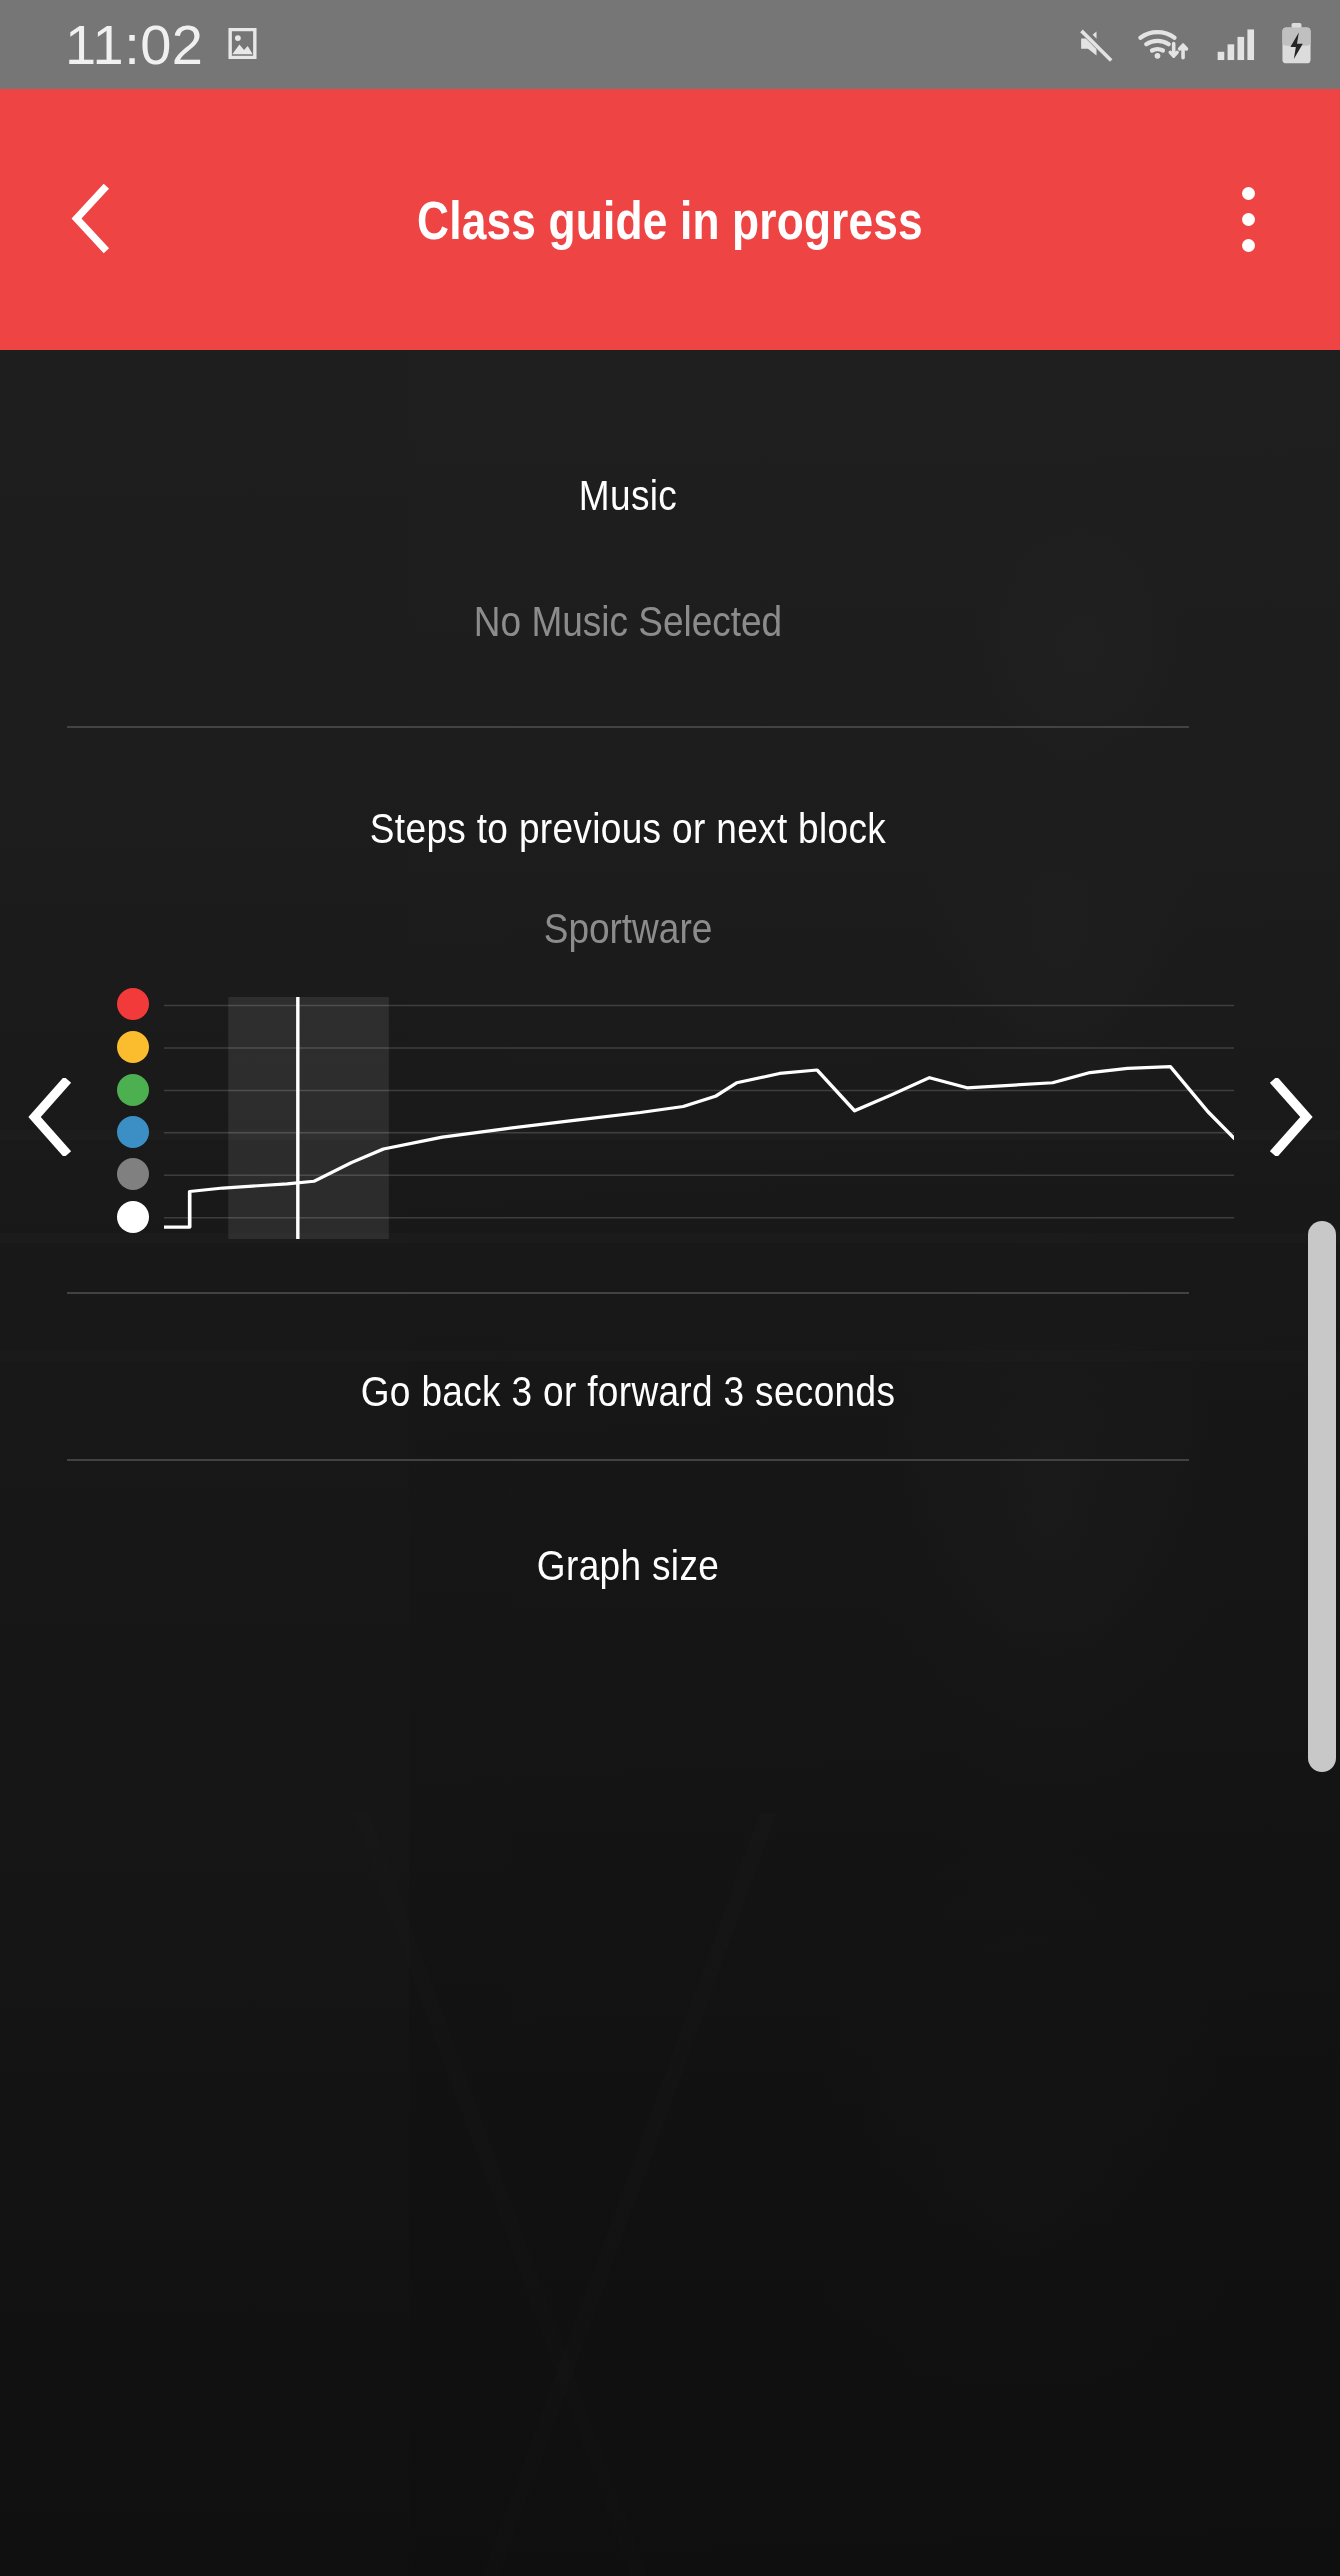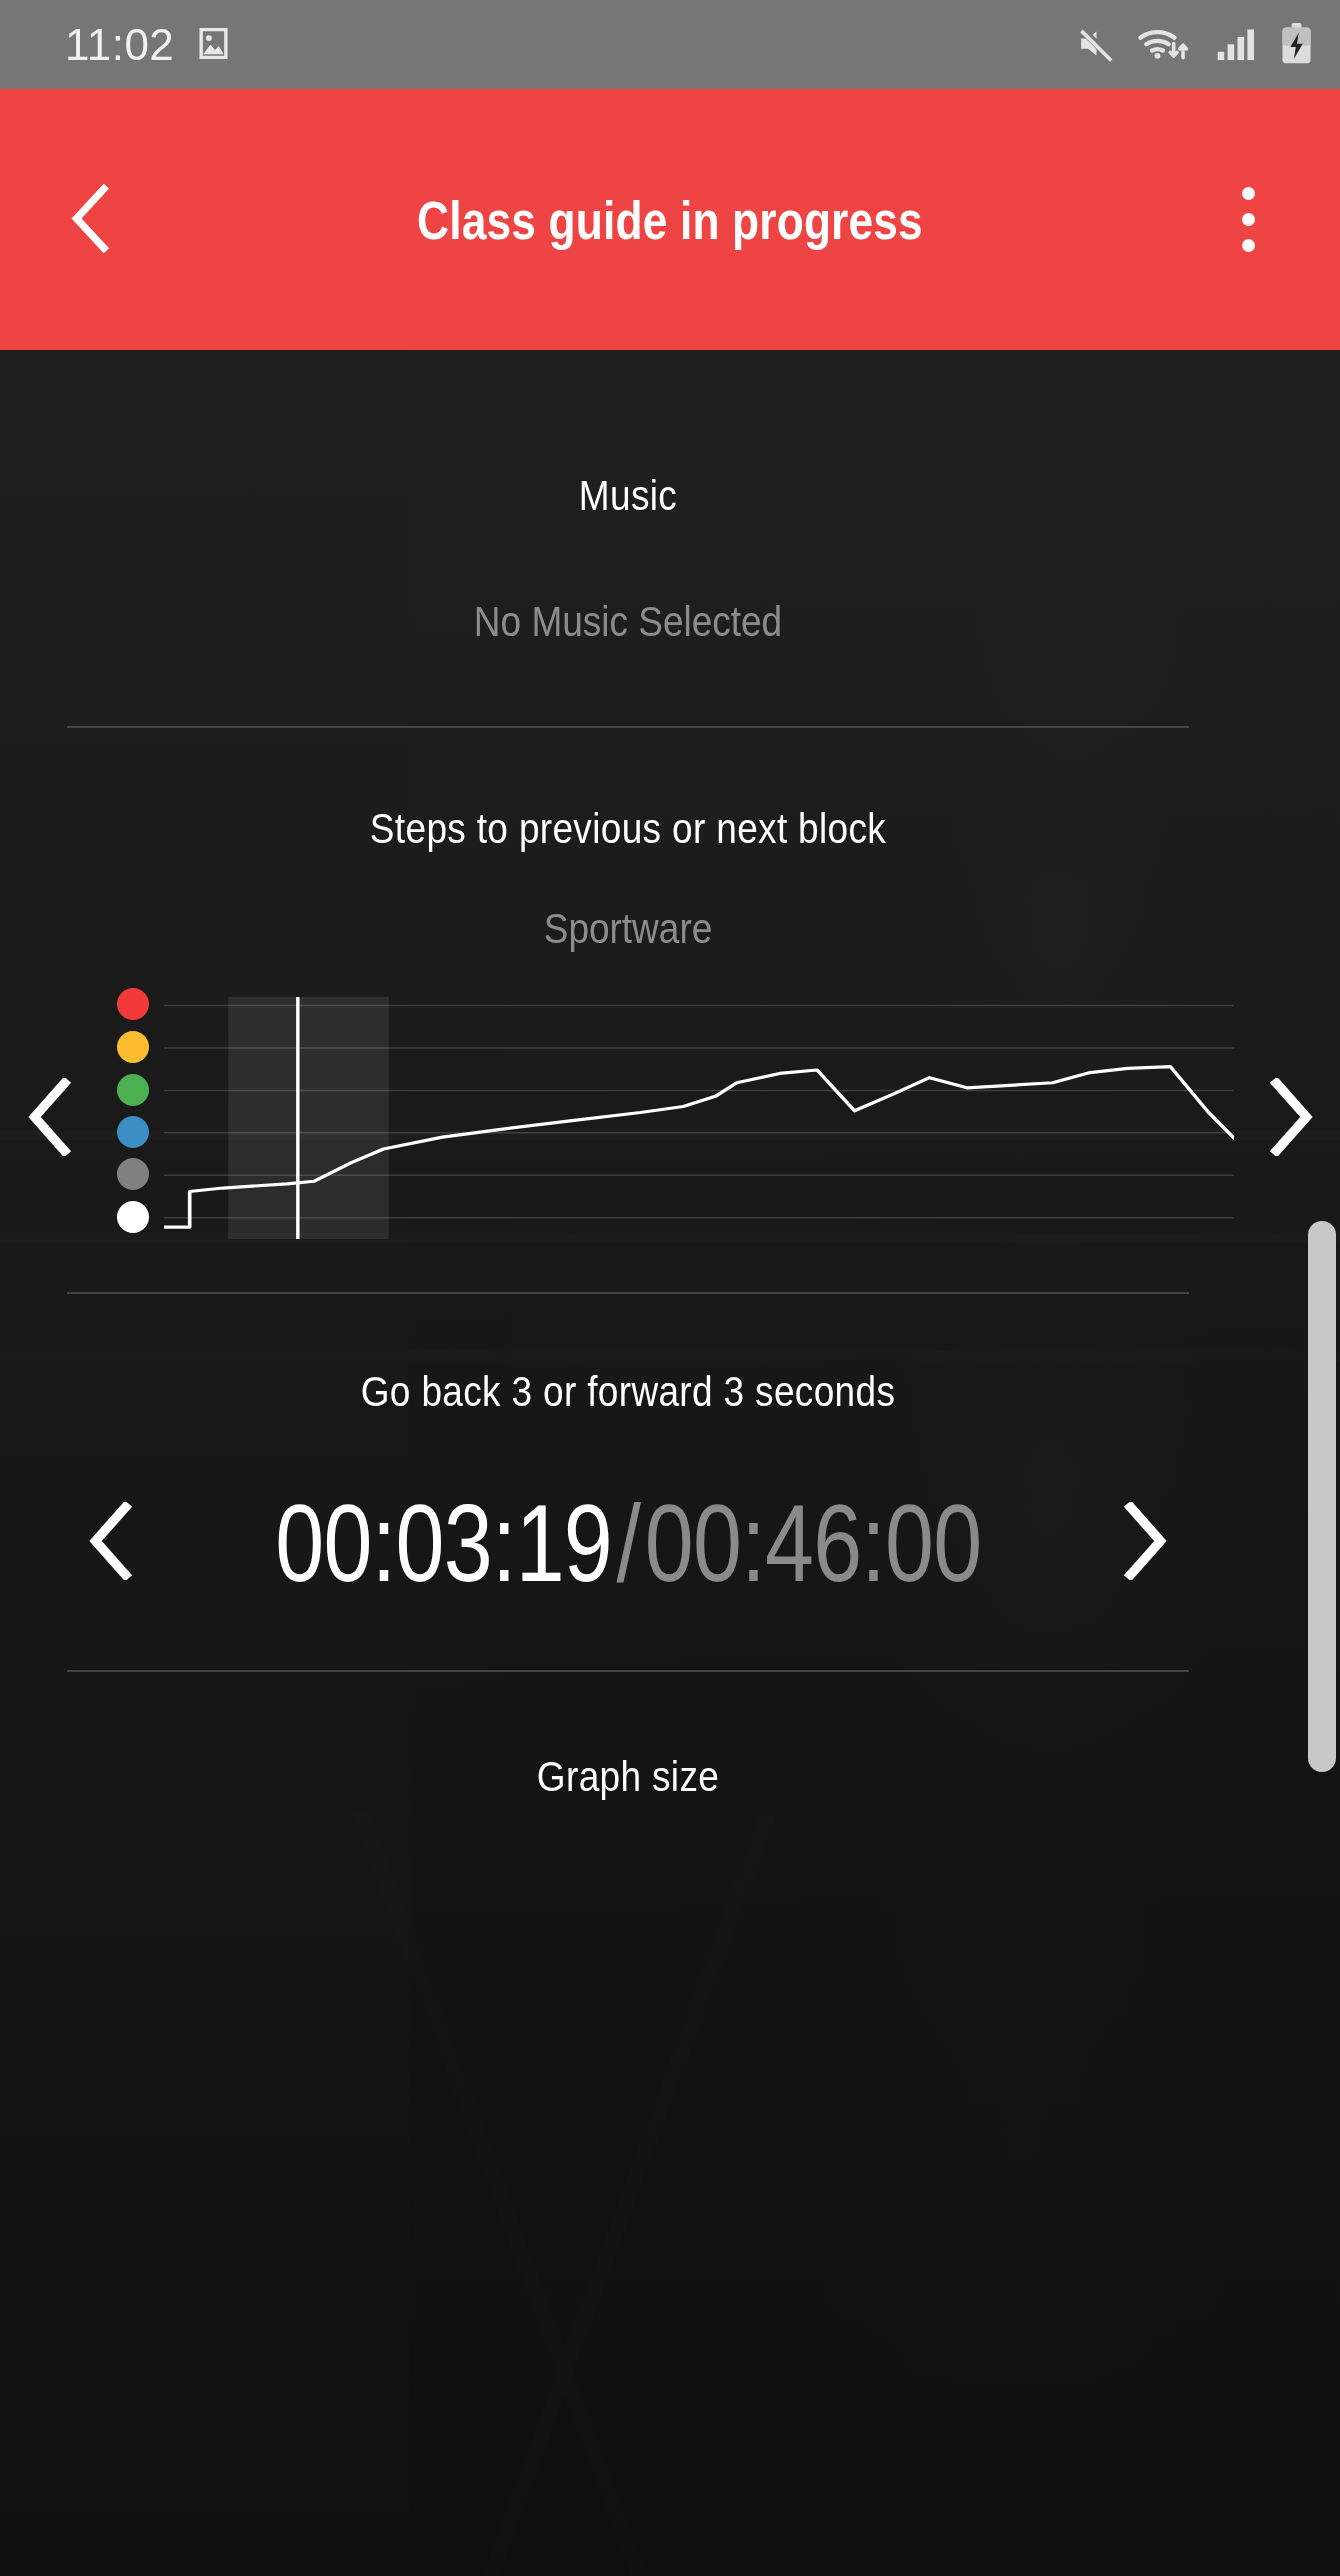--- a/index.html
+++ b/index.html
@@ -9,21 +9,21 @@
     font-family:"Liberation Sans", sans-serif;
     color:#fff; overflow:hidden; position:relative;
   }
 
   
   #status-bar{
     position:absolute; top:0; left:0; width:1340px; height:89px;
     background:#767676; display:flex; align-items:center;
     padding:0 26px 0 65px;
   }
-  #status-time{ font-size:44px; color:#f0f0f0; letter-spacing:0.5px; font-weight:400; }
+  #status-time{ font-size:56px; color:#f0f0f0; letter-spacing:0.5px; font-weight:400; }
   #status-left-icons{ display:flex; align-items:center; gap:17px; margin-left:20.5px; }
   #status-right-icons{ margin-left:auto; display:flex; align-items:center; gap:20.5px; }
   .sb-icon{ display:block; }
 
   
   #app-bar{
     position:absolute; top:89px; left:0; width:1340px; height:261px;
     background:#ef4444; display:flex; align-items:center;
     padding:0 52px; z-index:6;
   }
@@ -278,39 +278,20 @@
           <path d="M7 2 18.5 15 7 28" stroke="#ffffff" stroke-width="3.6" fill="none" stroke-linecap="square"></path>
         </svg>
       </span>
     </div>
   </div>
 
   <div class="divider" id="divider-graph"></div>
 
   <div class="section-title" id="seek-title">Go back 3 or forward 3 seconds</div>
 
-  <div id="timer-row">
-    <div class="nav-arrow">
-      <span>
-        <svg width="67" height="78" viewBox="0 0 24 30">
-          <path d="M17 2 5.5 15 17 28" stroke="#ffffff" stroke-width="3.6" fill="none" stroke-linecap="square"></path>
-        </svg>
-      </span>
-    </div>
-    <div id="timer-value">
-      <span class="elapsed">00:03:19</span><span class="sep">/</span><span class="total">00:46:00</span>
-    </div>
-    <div class="nav-arrow">
-      <span>
-        <svg width="67" height="78" viewBox="0 0 24 30">
-          <path d="M7 2 18.5 15 7 28" stroke="#ffffff" stroke-width="3.6" fill="none" stroke-linecap="square"></path>
-        </svg>
-      </span>
-    </div>
-  </div>
 
   <div class="divider" id="divider-timer"></div>
 
   <div class="section-title" id="graph-size-title">Graph size</div>
 </div>
 
 <div id="scrollbar-thumb"></div>
 
 
 </body></html>

